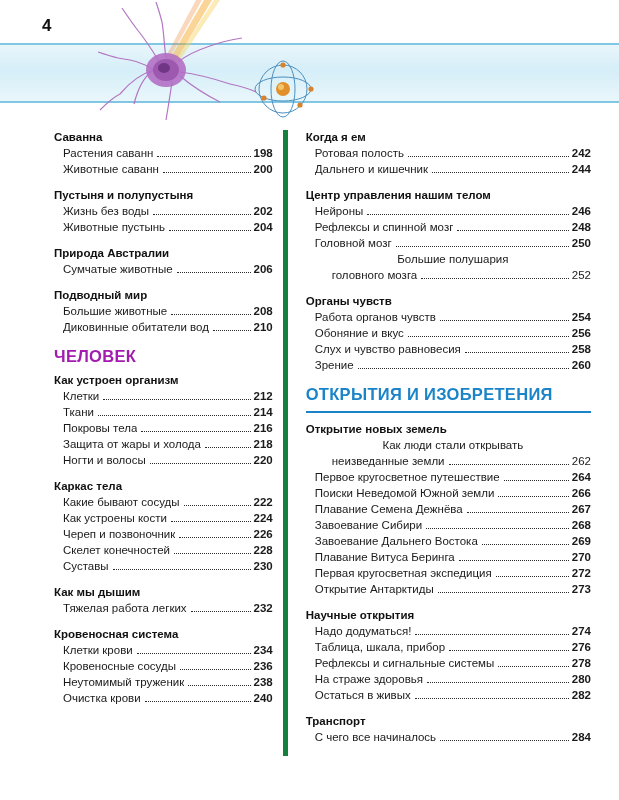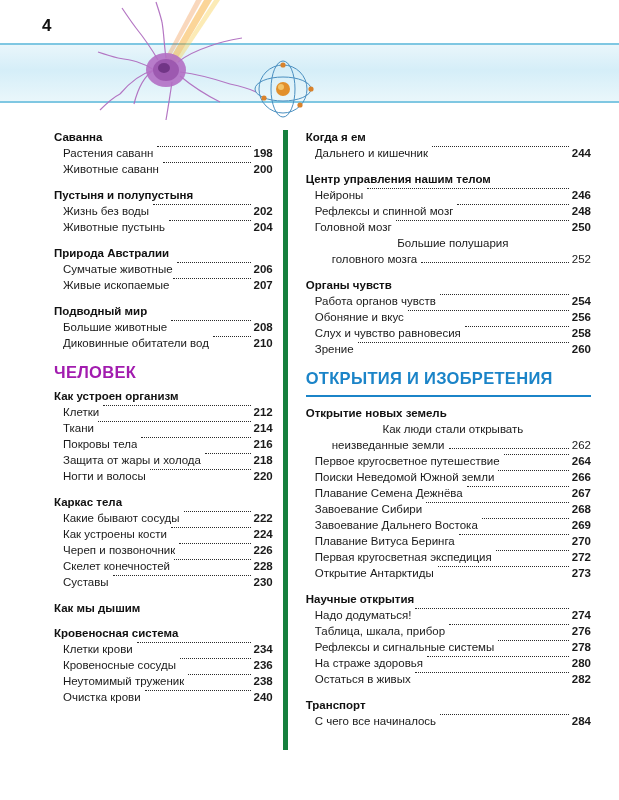--- a/index.html
+++ b/index.html
@@ -117,20 +117,21 @@
   .big-head.blue   { color: #1b84c8; }
   .big-head-rule {
     height: 2px;
     background: #1b84c8;
     margin: 2px 0 9px 0;
   }
 
   
   .entry {
     display: flex;
+    align-items: flex-end;
     font-size: 11.5px;
     line-height: 16px;
     color: #1a1a1a;
     padding-left: 9px;
     white-space: nowrap;
   }
   .entry .txt {
     flex: 0 1 auto;
     overflow: hidden;
   }
@@ -252,25 +253,20 @@
           <span class="pg">204</span>
         </div>
       </div>
       <div class="group">
         <div class="sec-title">Природа Австралии</div>
         <div class="entry">
           <span class="txt">Сумчатые животные</span>
           <span class="leader"></span>
           <span class="pg">206</span>
         </div>
-        <div class="entry">
-          <span class="txt">Живые ископаемые</span>
-          <span class="leader"></span>
-          <span class="pg">207</span>
-        </div>
       </div>
       <div class="group">
         <div class="sec-title">Подводный мир</div>
         <div class="entry">
           <span class="txt">Большие животные</span>
           <span class="leader"></span>
           <span class="pg">208</span>
         </div>
         <div class="entry">
           <span class="txt">Диковинные обитатели вод</span>
@@ -330,20 +326,25 @@
           <span class="pg">228</span>
         </div>
         <div class="entry">
           <span class="txt">Суставы</span>
           <span class="leader"></span>
           <span class="pg">230</span>
         </div>
       </div>
       <div class="group">
         <div class="sec-title">Как мы дышим</div>
+        <div class="entry">
+          <span class="txt">Тяжелая работа легких</span>
+          <span class="leader"></span>
+          <span class="pg">232</span>
+        </div>
       </div>
       <div class="group">
         <div class="sec-title">Кровеносная система</div>
         <div class="entry">
           <span class="txt">Клетки крови</span>
           <span class="leader"></span>
           <span class="pg">234</span>
         </div>
         <div class="entry">
           <span class="txt">Кровеносные сосуды</span>
@@ -358,20 +359,25 @@
         <div class="entry">
           <span class="txt">Очистка крови</span>
           <span class="leader"></span>
           <span class="pg">240</span>
         </div>
       </div>
     </div>
   <div class="col col-right" id="right-col">
       <div class="group">
         <div class="sec-title">Когда я ем</div>
+        <div class="entry">
+          <span class="txt">Ротовая полость</span>
+          <span class="leader"></span>
+          <span class="pg">242</span>
+        </div>
         <div class="entry">
           <span class="txt">Дальнего и кишечник</span>
           <span class="leader"></span>
           <span class="pg">244</span>
         </div>
       </div>
       <div class="group">
         <div class="sec-title">Центр управления нашим телом</div>
         <div class="entry">
           <span class="txt">Нейроны</span>

